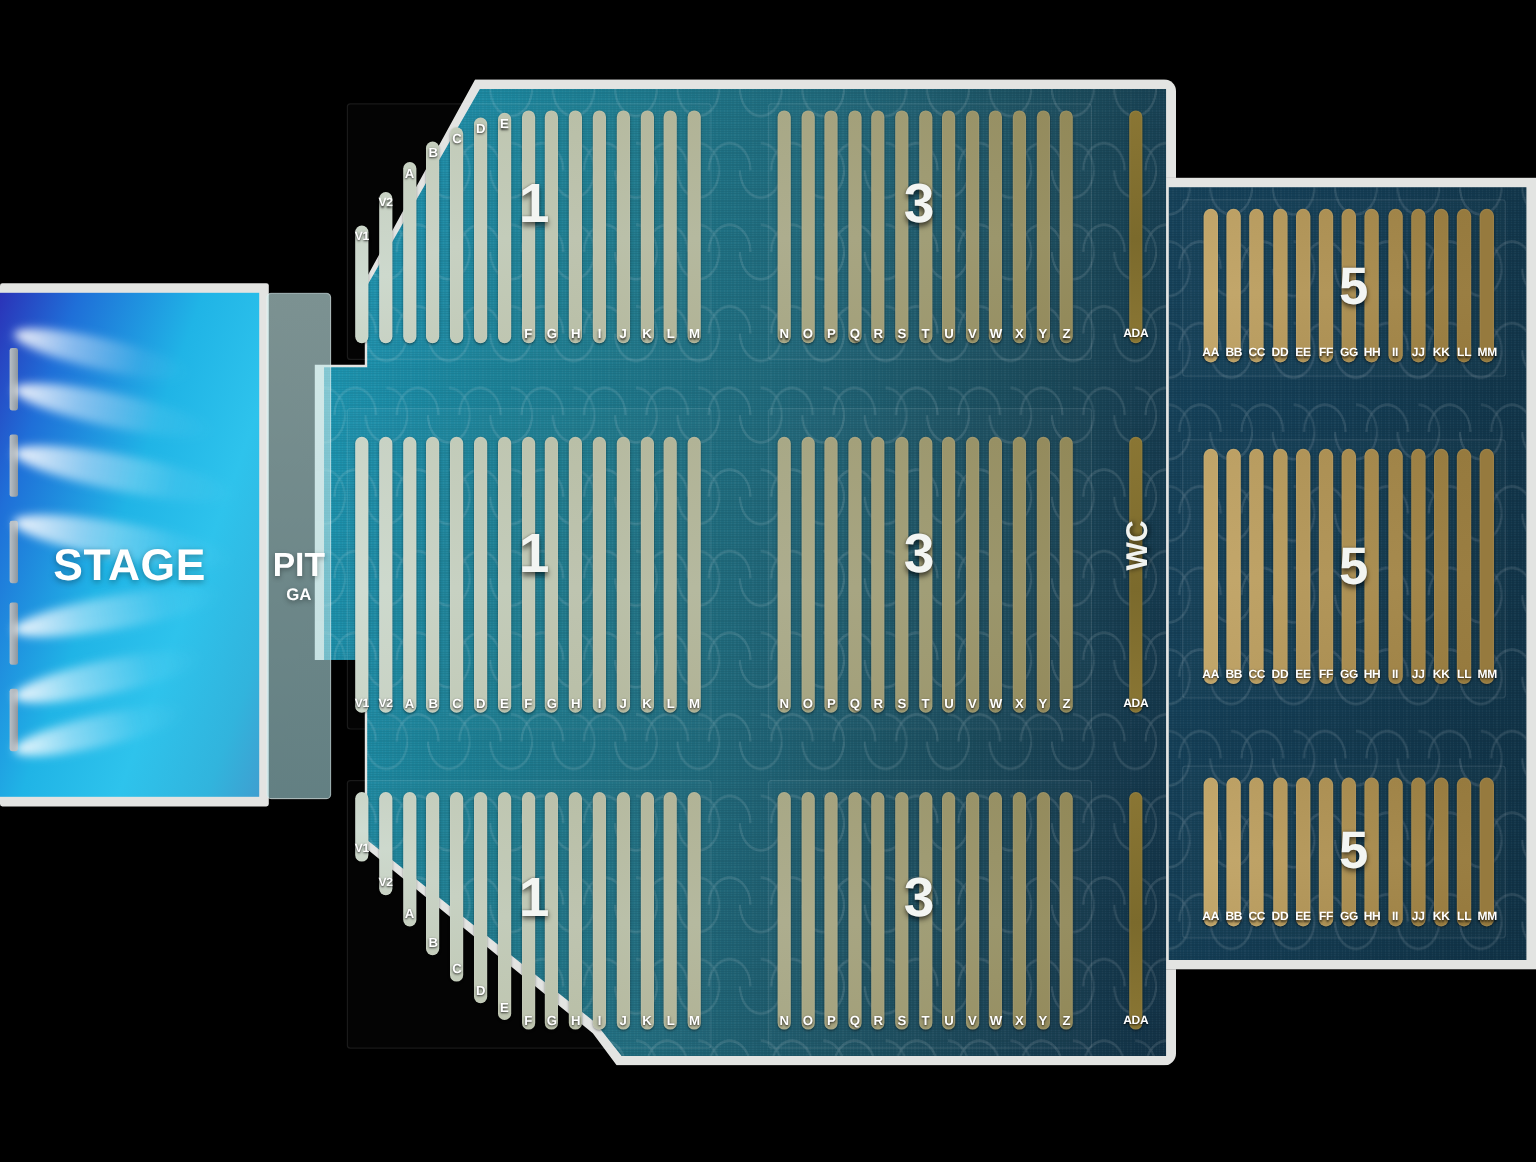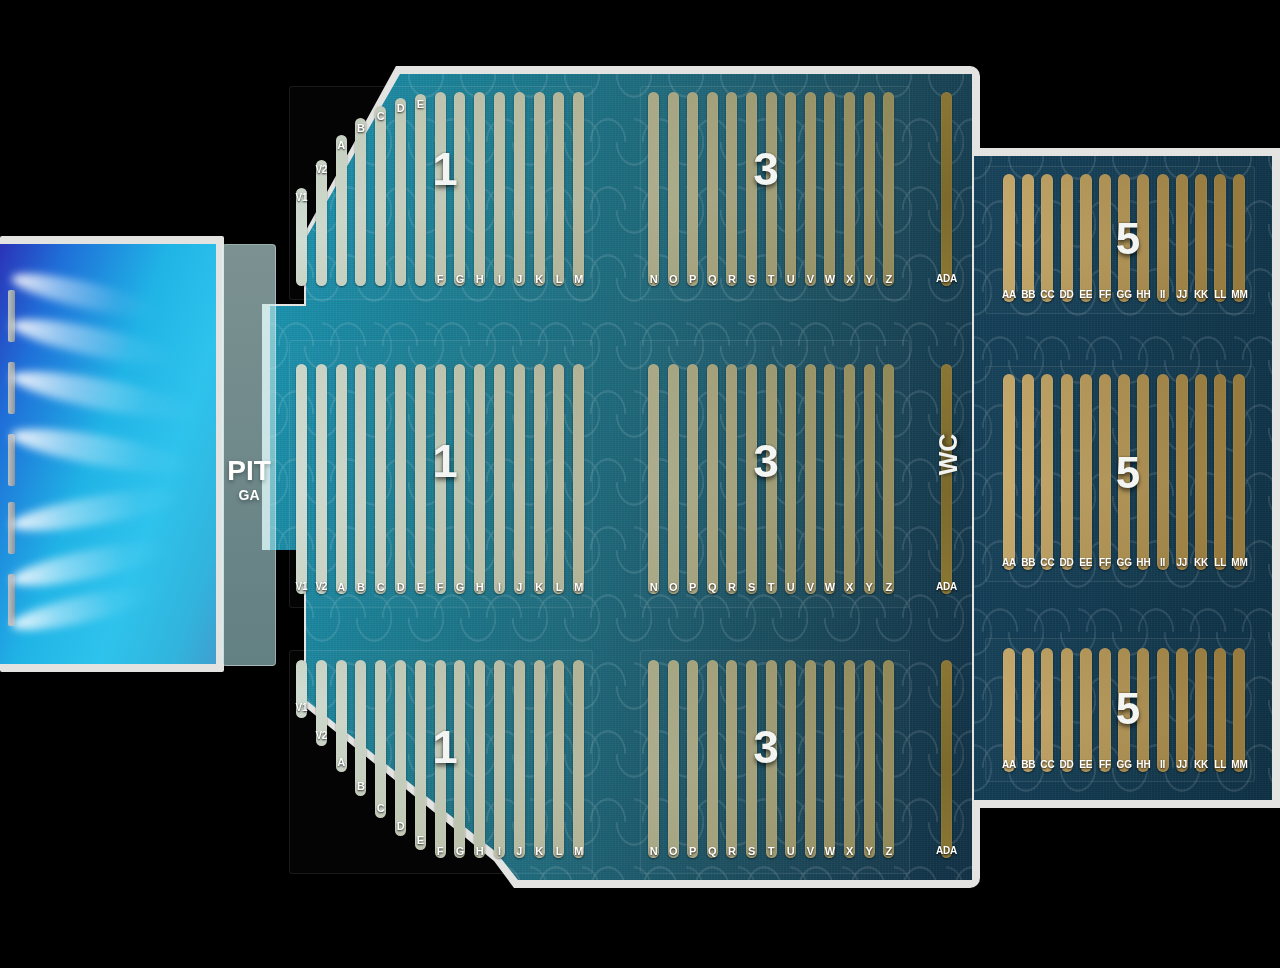--- a/index.html
+++ b/index.html
@@ -408,20 +408,21 @@
     <div class="stage-bar" style="top:258px;height:52px"></div>
     <div class="stage-bar" style="top:330px;height:52px"></div>
     <div class="beam" style="left:10px;top:38px;width:150px;height:26px;transform:rotate(13deg);"></div>
     <div class="beam" style="left:10px;top:84px;width:170px;height:28px;transform:rotate(12deg);"></div>
     <div class="beam" style="left:10px;top:136px;width:190px;height:30px;transform:rotate(11deg);"></div>
     <div class="beam" style="left:10px;top:192px;width:186px;height:30px;transform:rotate(10deg);"></div>
     <div class="beam" style="left:10px;top:252px;width:176px;height:28px;transform:rotate(-10deg);"></div>
     <div class="beam" style="left:10px;top:306px;width:160px;height:28px;transform:rotate(-12deg);"></div>
     <div class="beam" style="left:10px;top:352px;width:146px;height:26px;transform:rotate(-13deg);"></div>
   </div>
+  <div id="stage-label">STAGE</div>
 
   <div id="pit"></div>
   <div id="pit-label">PIT</div>
   <div id="pit-sub">GA</div>
 
   <div id="wc-label">WC</div>
 
 </div>
 
 </body></html>

